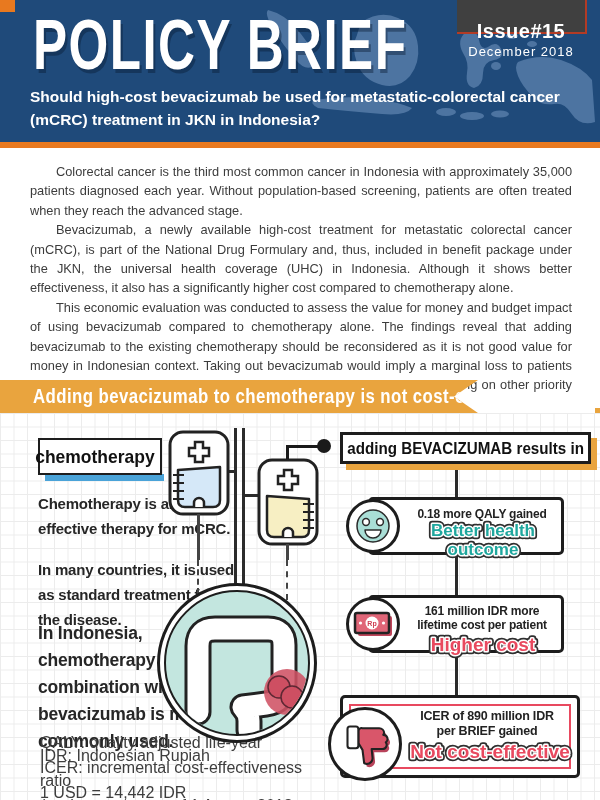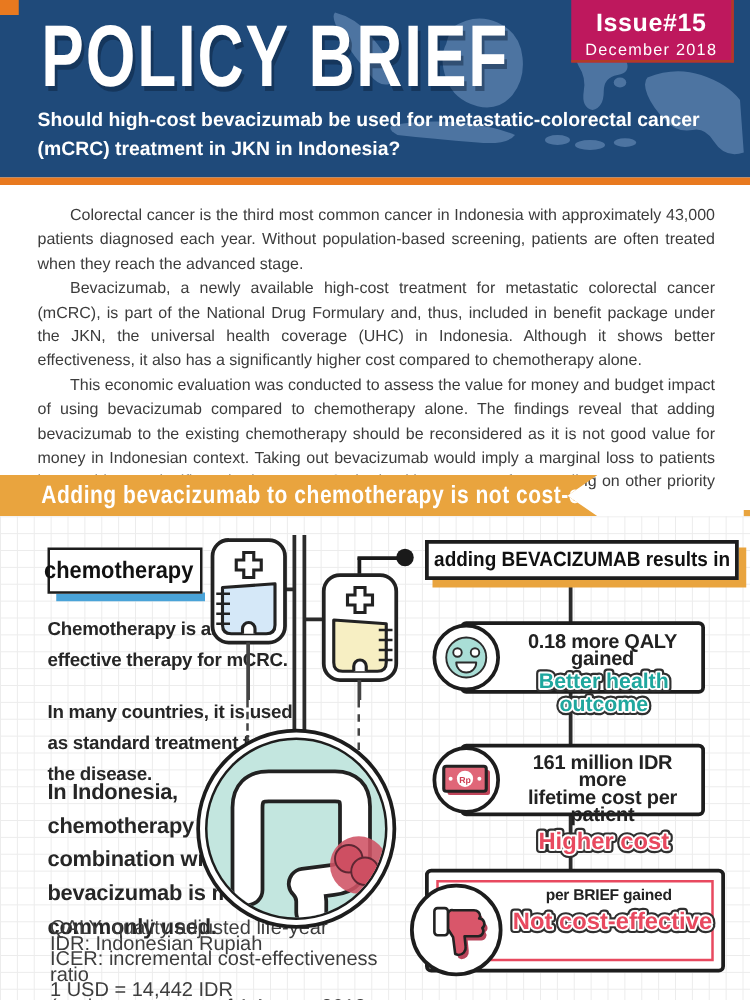--- a/index.html
+++ b/index.html
@@ -7,22 +7,22 @@
   body { font-family: "Liberation Sans", sans-serif; }
   .page { position:relative; width:600px; height:800px; overflow:hidden; background:#fff; }
 
   
   .header { position:absolute; left:0; top:0; width:600px; height:142px; background:#1f4a7a; overflow:hidden; }
   .corner-sq { position:absolute; left:0; top:0; width:15px; height:12px; background:#e8791f; }
   .map-svg { position:absolute; right:0; top:0; }
   .title { position:absolute; left:33px; top:12px; font-size:70px; line-height:66px; font-weight:800;
            letter-spacing:2px; color:#ffffff; white-space:nowrap; transform:scaleX(.73); transform-origin:left top;
            text-shadow:3px 4px 0 rgba(8,24,48,.4); }
-  .badge { position:absolute; right:13px; top:0; width:130px; height:50px; background:#be185d;
-           border-right:2px solid #b23b25; border-bottom:2px solid #b23b25; text-align:center; color:#fff; padding-top:8px; }
+  .badge { position:absolute; right:13px; top:0; width:130px; height:34px; background:#404040;
+           border-right:2px solid #b23b25; border-bottom:2px solid #b23b25; text-align:center; color:#fff; padding-top:20px; }
   .badge-issue { font-size:20px; font-weight:800; letter-spacing:.5px; }
   .badge-date { font-size:13px; letter-spacing:1px; margin-top:1px; }
   .question { position:absolute; left:30px; top:86px; width:556px; font-size:15.5px; line-height:22.5px; color:#ffffff;font-weight:bold; }
   .header-rule { position:absolute; left:0; top:142px; width:600px; height:6px; background:#e8791f; }
 
   
   .bodytext { position:absolute; left:30px; top:150px; width:542px; padding-top:12px; }
   .bodytext p { font-size:12.8px; line-height:19.4px; color:#3c3c3c; text-align:justify; text-indent:26px; }
 
   
@@ -79,21 +79,21 @@
   .rbox3 { left:340px; top:282px; width:240px; height:83px; }
   .rbox3::before { content:""; position:absolute; inset:6px; border:2px solid #e8495f; }
   .rcircle { position:absolute; border-radius:50%; background:#fff; border:3px solid #1d1d1d;
              display:flex; align-items:center; justify-content:center; }
   .rc1, .rc2 { left:-25px; top:-1px; width:54px; height:54px; }
   .rc3 { left:-15px; top:9px; width:74px; height:74px; }
   .rcontent { position:relative; z-index:1; text-align:center; }
   .rbox1 .rcontent { padding:7px 4px 0 36px; }
   .rbox2 .rcontent { padding:6px 4px 0 36px; }
   .rbox3 .rcontent { padding:11px 8px 0 62px; }
-  .cap { font-size:16px; line-height:14px; font-weight:700; color:#222; letter-spacing:-.2px; }
+  .cap { font-size:12px; line-height:14px; font-weight:700; color:#222; letter-spacing:-.2px; }
   .rbox3 .cap { font-size:12.5px; line-height:15px; }
   svg { overflow:visible; }
   .bl { text-anchor:middle; font-weight:bold; font-family:"Liberation Sans", sans-serif; }
   .t17 { font-size:17px; } .t19 { font-size:19px; }
   .bl-dark  { fill:#2f2f2f; stroke:#2f2f2f; stroke-width:6.5px; stroke-linejoin:round; }
   .bl-white { fill:#ffffff; stroke:#ffffff; stroke-width:3px;   stroke-linejoin:round; }
   .bl-teal  { fill:#1fa79e; }
   .bl-red   { fill:#e8495f; }
 
   
@@ -125,21 +125,21 @@
     <h1 class="title">POLICY BRIEF</h1>
     <div class="badge">
       <div class="badge-issue">Issue#15</div>
       <div class="badge-date">December 2018</div>
     </div>
     <p class="question">Should high-cost bevacizumab be used for metastatic-colorectal cancer (mCRC) treatment in JKN in Indonesia?</p>
   </header>
   <div class="header-rule"></div>
 
   <section class="bodytext">
-    <p>Colorectal cancer is the third most common cancer in Indonesia with approximately 43,000 patients diagnosed each year. Without population-based screening, patients are often treated when they reach the advanced stage.</p>
+    <p>Colorectal cancer is the third most common cancer in Indonesia with approximately 35,000 patients diagnosed each year. Without population-based screening, patients are often treated when they reach the advanced stage.</p>
     <p>Bevacizumab, a newly available high-cost treatment for metastatic colorectal cancer (mCRC), is part of the National Drug Formulary and, thus, included in benefit package under the JKN, the universal health coverage (UHC) in Indonesia. Although it shows better effectiveness, it also has a significantly higher cost compared to chemotherapy alone.</p>
     <p>This economic evaluation was conducted to assess the value for money and budget impact of using bevacizumab compared to chemotherapy alone. The findings reveal that adding bevacizumab to the existing chemotherapy should be reconsidered as it is not good value for money in Indonesian context. Taking out bevacizumab would imply a marginal loss to patients but would save significant budget to BPJS, the healthcare payer, for spending on other priority programs, such as early detection of colorectal cancer.</p>
   </section>
 
   <div class="banner">
     <span>Adding bevacizumab to chemotherapy is not cost-effective</span>
   </div>
   <div class="banner-chip"></div>
 
   <section class="info">
@@ -264,20 +264,21 @@
 
     <div class="abs rbox rbox3">
       <div class="rcircle rc3">
         <svg width="60" height="60" viewBox="0 0 72 72">
           <path d="M33 17 h20 a6 6 0 0 1 6 6 l-1 2 a5 5 0 0 1 3 9 a5 5 0 0 1 -4 8 h-13 l1 10 a7 7 0 0 1 -7 8 l-3 -1 -2 -16 -5 -8 v-14 a4 4 0 0 1 5 -4 z" transform="translate(3,4)" fill="#b8435a"></path>
           <path d="M33 17 h20 a6 6 0 0 1 6 6 l-1 2 a5 5 0 0 1 3 9 a5 5 0 0 1 -4 8 h-13 l1 10 a7 7 0 0 1 -7 8 l-3 -1 -2 -16 -5 -8 v-14 a4 4 0 0 1 5 -4 z" fill="#d9566a" stroke="#222" stroke-width="2.5" stroke-linejoin="round"></path>
           <rect x="15" y="15" width="13" height="26" rx="3" fill="#fff" stroke="#222" stroke-width="2.5"></rect>
         </svg>
       </div>
       <div class="rcontent">
+        <div class="cap">ICER of 890 million IDR</div>
         <div class="cap">per BRIEF gained</div>
         <svg width="170" height="25" viewBox="0 0 170 25">
           <text x="85" y="19" class="bl t19 bl-dark">Not cost-effective</text>
           <text x="85" y="19" class="bl t19 bl-white">Not cost-effective</text>
           <text x="85" y="19" class="bl t19 bl-red">Not cost-effective</text>
         </svg>
       </div>
     </div>
 
   </section>

